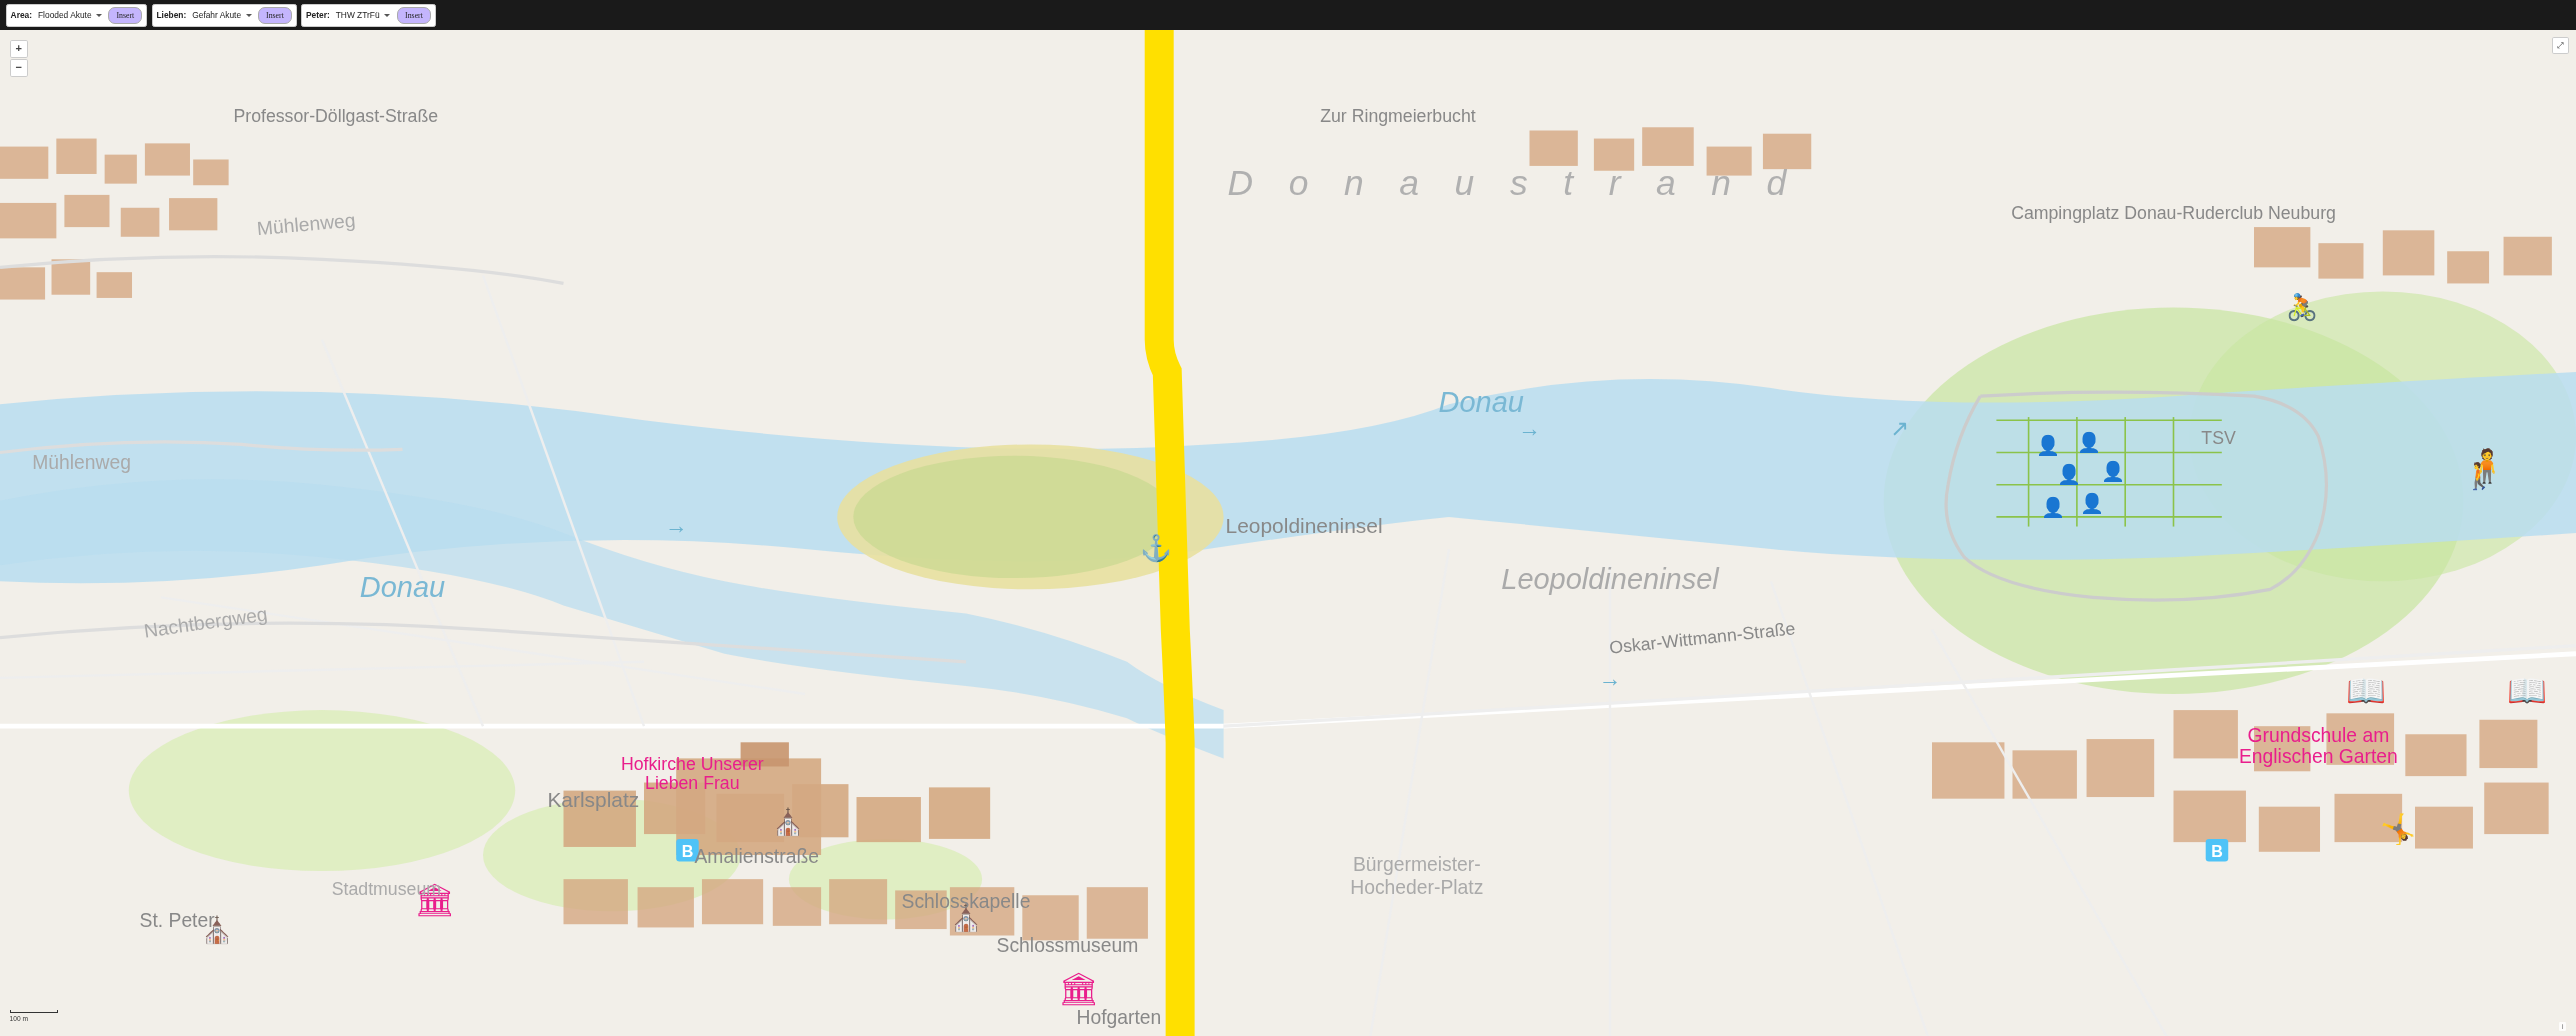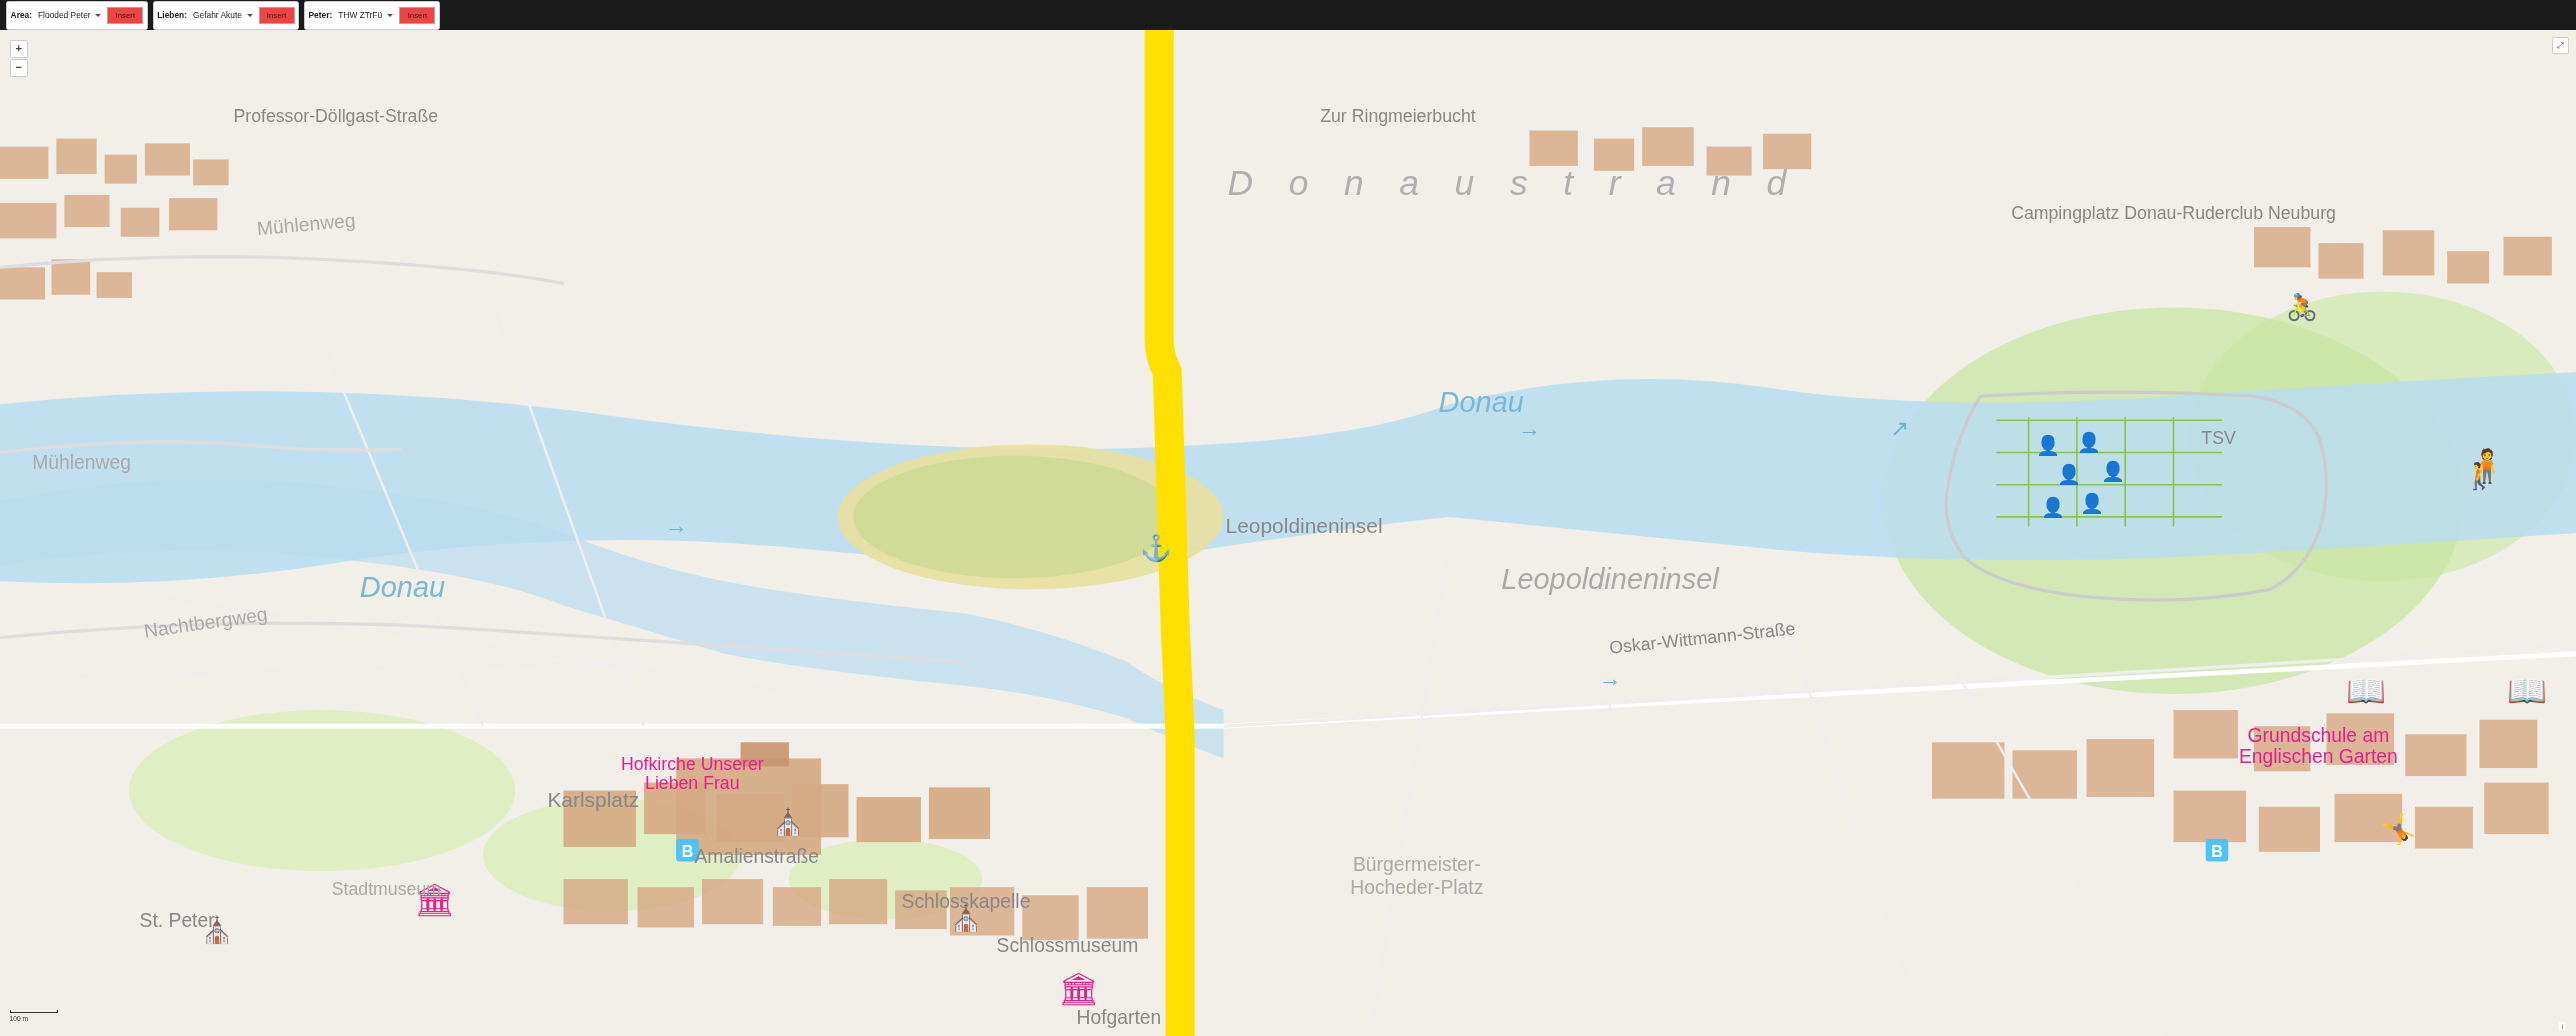--- a/index.html
+++ b/index.html
@@ -19,21 +19,21 @@
     }
 
     .toolbar-group {
       display: flex;
       align-items: center;
       background: #fff;
       border: 0.6px solid #ccc;
       border-radius: 2.4px;
       padding: 2.4px 3.6px;
       gap: 3.6px;
-      height: 29px;
+      height: 23px;
     }
 
     .toolbar-label {
       font-size: 8.4px;
       font-weight: bold;
       color: #222;
       white-space: nowrap;
     }
 
     .toolbar-select {
@@ -55,28 +55,29 @@
       width: 0;
       height: 0;
       border-left: 3px solid transparent;
       border-right: 3px solid transparent;
       border-top: 3.6px solid #555;
       margin-left: 2.4px;
       flex-shrink: 0;
     }
 
     .toolbar-insert-btn {
-      background: #ef4444;
+      background: #c4b5fd;
       border: 0.6px solid #aaa;
-      border-radius: 0;
+      border-radius: 7px;
       padding: 1.8px 7.2px;
       font-size: 7.8px;
       cursor: pointer;
       color: #222;
       height: 17px;
+      font-family: Liberation Serif, serif;
     }
 
     
     #map-container {
       flex: 1;
       position: relative;
       overflow: hidden;
       background: #f2efe9;
     }
 
@@ -176,21 +177,21 @@
 </head>
 <body>
 
 <div id="app">
 
   <div id="toolbar">
 
     <div class="toolbar-group">
       <span class="toolbar-label">Area:</span>
       <div class="toolbar-select">
-        <span class="toolbar-select-text">Flooded Peter</span>
+        <span class="toolbar-select-text">Flooded Akute</span>
         <span class="chevron-down"></span>
       </div>
       <button class="toolbar-insert-btn">Insert</button>
     </div>
 
     <div class="toolbar-group">
       <span class="toolbar-label">Lieben:</span>
       <div class="toolbar-select">
         <span class="toolbar-select-text">Gefahr Akute</span>
         <span class="chevron-down"></span>

